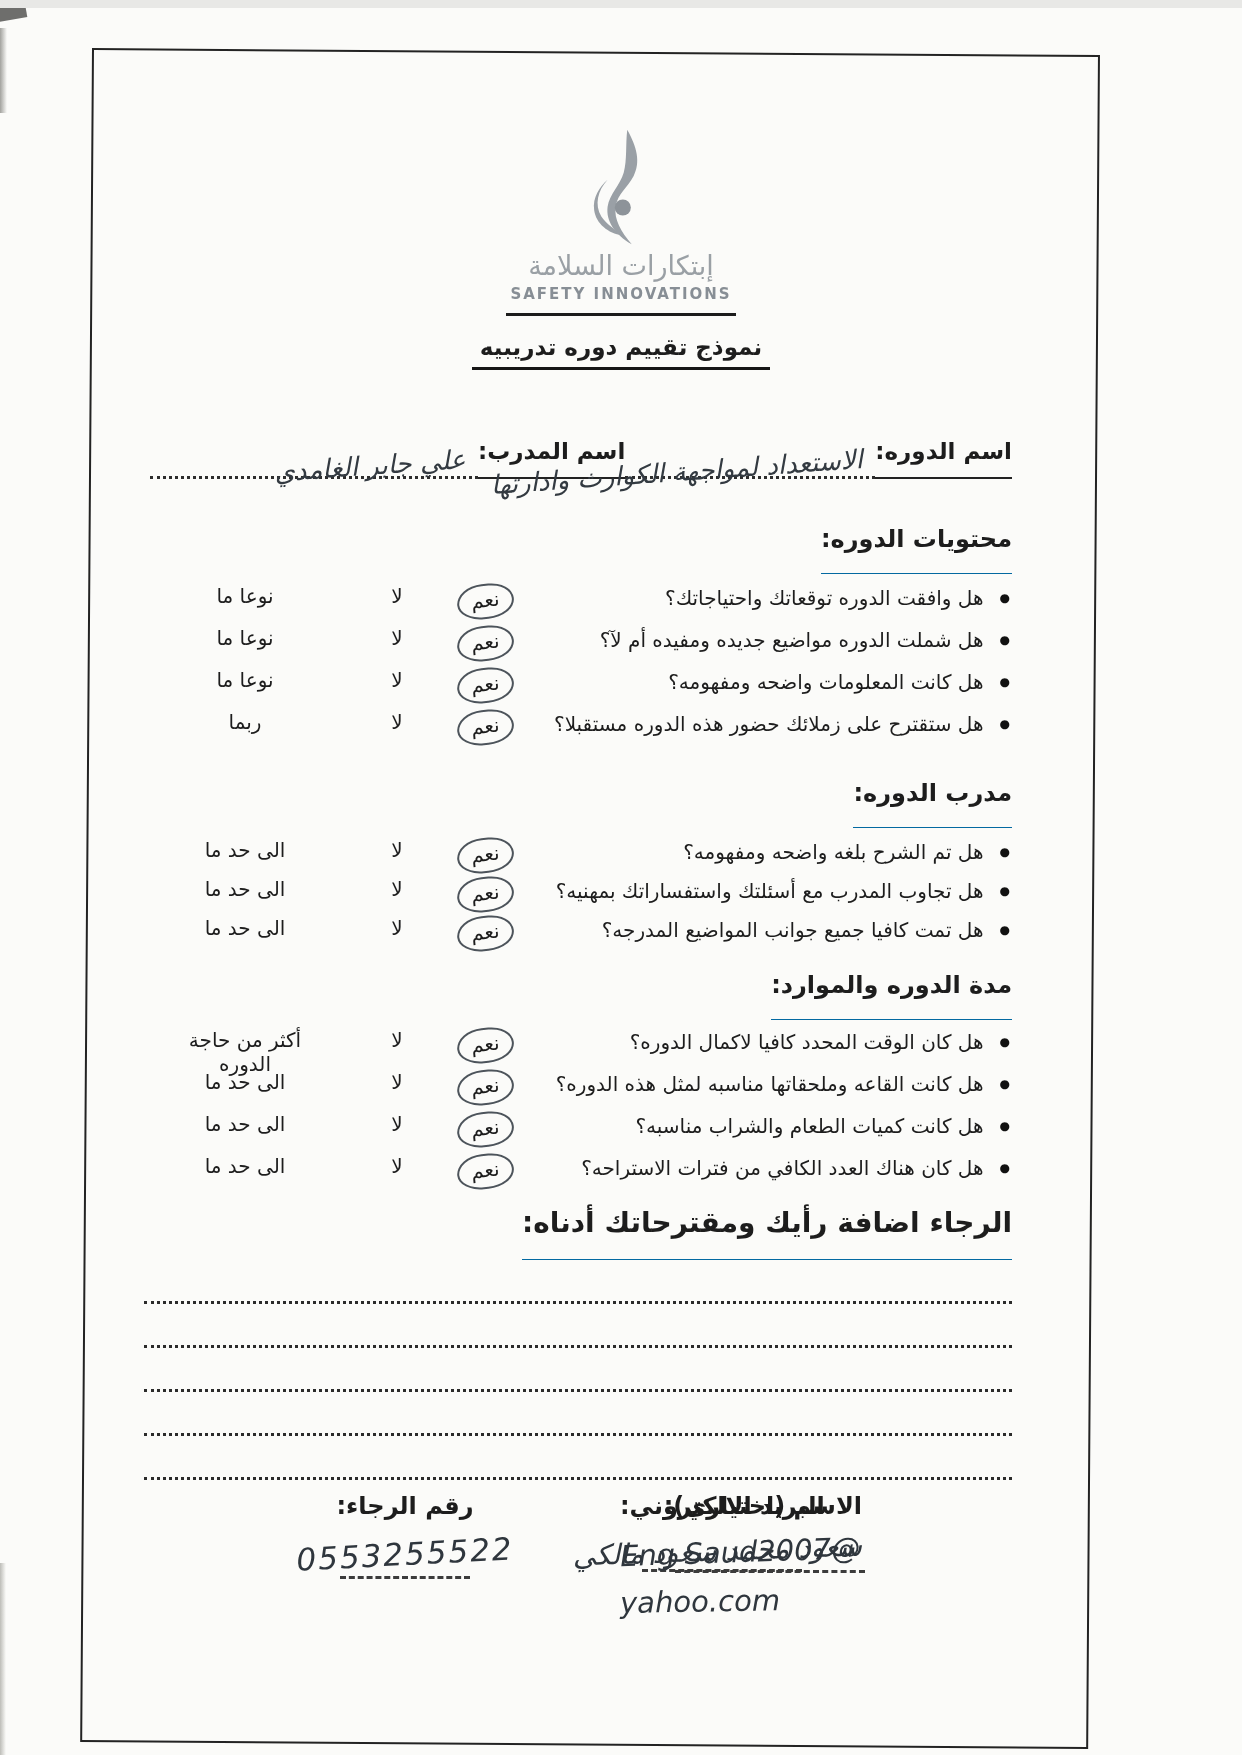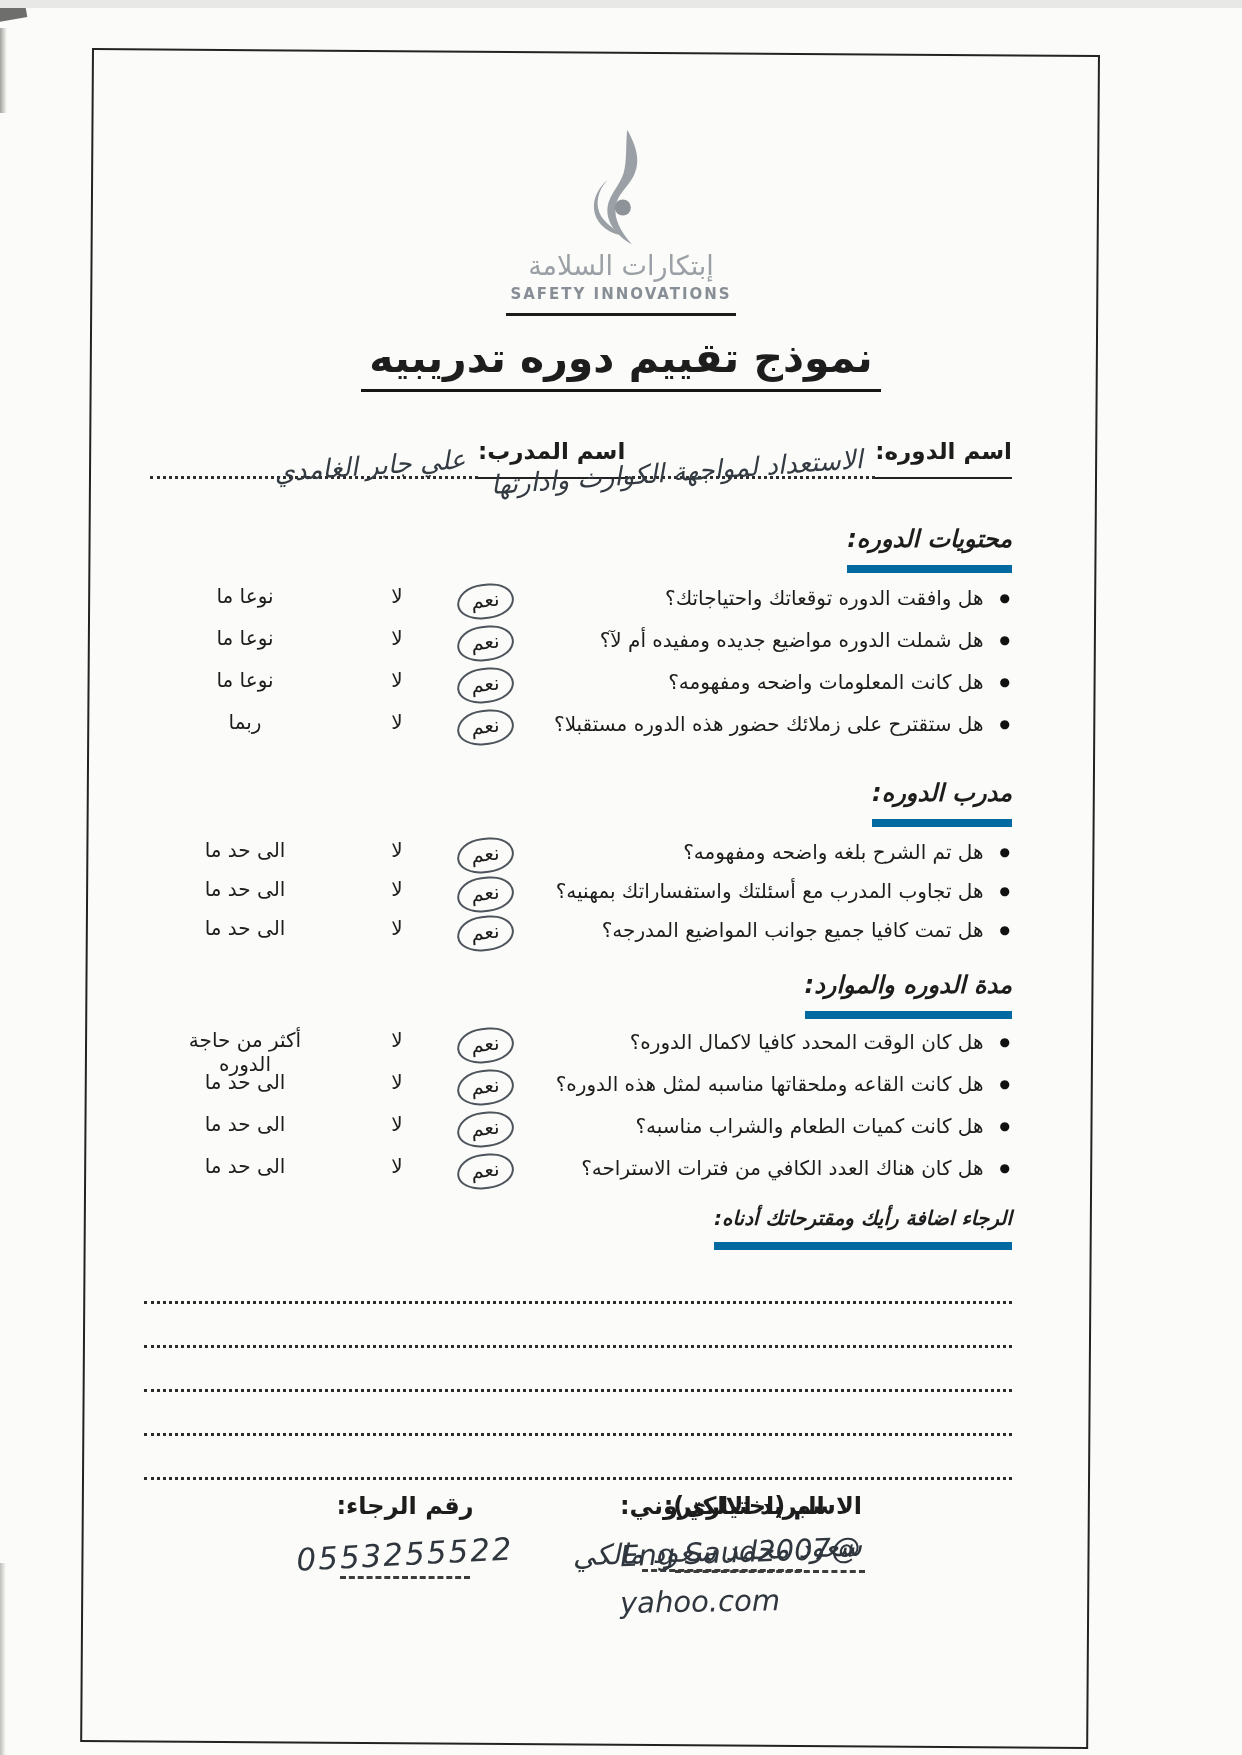--- a/index.html
+++ b/index.html
@@ -17,54 +17,54 @@
   
   .logo{position:absolute;top:120px;left:0;right:0;text-align:center;}
   .logo-inner{display:inline-block;text-align:center;}
   .logo-svg{display:block;margin:0 auto 4px auto;}
   .logo-textwrap{display:inline-block;border-bottom:3px solid #1c1c1c;padding:0 4px 10px 4px;}
   .logo-ar{font-size:27px;color:#9aa0a5;letter-spacing:1px;}
   .logo-en{font-size:15px;font-weight:bold;color:#878e95;letter-spacing:2px;margin-top:4px;}
 
   
   .title{position:absolute;top:326px;left:0;right:0;text-align:center;}
-  .title span{display:inline-block;font-size:41px;font-weight:bold;border-bottom:3px solid #161616;padding:0 8px 7px 8px;}
+  .title span{display:inline-block;font-size:23px;font-weight:bold;border-bottom:3px solid #161616;padding:0 8px 7px 8px;}
 
   
   .content{position:absolute;left:150px;width:862px;top:0;height:1755px;direction:rtl;}
 
   
   .course-line{position:absolute;top:430px;right:0;left:0;display:flex;direction:rtl;align-items:flex-end;font-size:23px;}
   .line-label{font-weight:600;border-bottom:2px solid #222;padding-bottom:13px;white-space:nowrap;}
   .hand-slot{border-bottom:3px dotted #2d2d2d;padding-bottom:1px;position:relative;}
   .slot-course{width:250px;}
   .slot-trainer{flex:1;}
   .hand-ar{position:absolute;bottom:2px;right:12px;font-style:italic;color:#333a41;font-size:26px;white-space:nowrap;transform:rotate(-4deg);transform-origin:right bottom;}
 
   
   .section{position:absolute;right:0;left:0;}
   .sec0{top:512px;}
   .sec1{top:766px;}
   .sec2{top:958px;}
   .sec-title{margin:0;font-size:24px;font-weight:bold;line-height:38px;text-align:right;}
-  .sec-title .u, .comments-title .u{border-bottom:8px solid #0369a1;padding-bottom:12px;font-style:italic;}
+  .sec-title .u, .comments-title .u{border-bottom:1px solid #0369a1;padding-bottom:20px;}
   .rows{margin-top:22px;}
   .sec2 .rows{margin-top:20px;}
   .q-row{position:relative;height:42px;}
   .sec1 .q-row{height:39px;}
   .q-text{position:absolute;right:2px;top:6px;direction:rtl;white-space:nowrap;font-size:20px;}
   .bullet{font-size:12px;margin-left:16px;vertical-align:3px;color:#111;}
   .opt{position:absolute;top:4px;font-size:20px;text-align:center;}
   .opt-yes{left:290px;width:90px;}
   .opt-no{left:212px;width:70px;}
   .opt-third{left:10px;width:170px;}
   .circle{display:inline-block;border:2px solid #4d545b;border-radius:50% 46% 52% 48% / 58% 52% 55% 50%;padding:2px 12px 5px 12px;transform:rotate(-6deg);}
 
   
-  .comments-title{position:absolute;top:1198px;right:0;font-size:20px;font-weight:bold;text-align:right;}
+  .comments-title{position:absolute;top:1198px;right:0;font-size:28px;font-weight:bold;text-align:right;}
   .comment-lines{position:absolute;top:1252px;right:0;left:-6px;}
   .dotline{height:41px;border-bottom:3px dotted #2b2b2b;}
 
   
   .footer-field{position:absolute;font-size:24px;font-weight:bold;}
   .f-name{top:1484px;right:150px;text-align:right;width:260px;}
   .f-email{top:1484px;left:470px;width:300px;text-align:left;font-weight:bold;}
   .f-phone{top:1484px;left:130px;width:250px;text-align:center;}
   .hand{font-style:italic;font-weight:normal;color:#2f363d;white-space:nowrap;}
   .f-name .hand{display:block;margin-top:14px;font-size:28px;transform:rotate(-2deg);}

